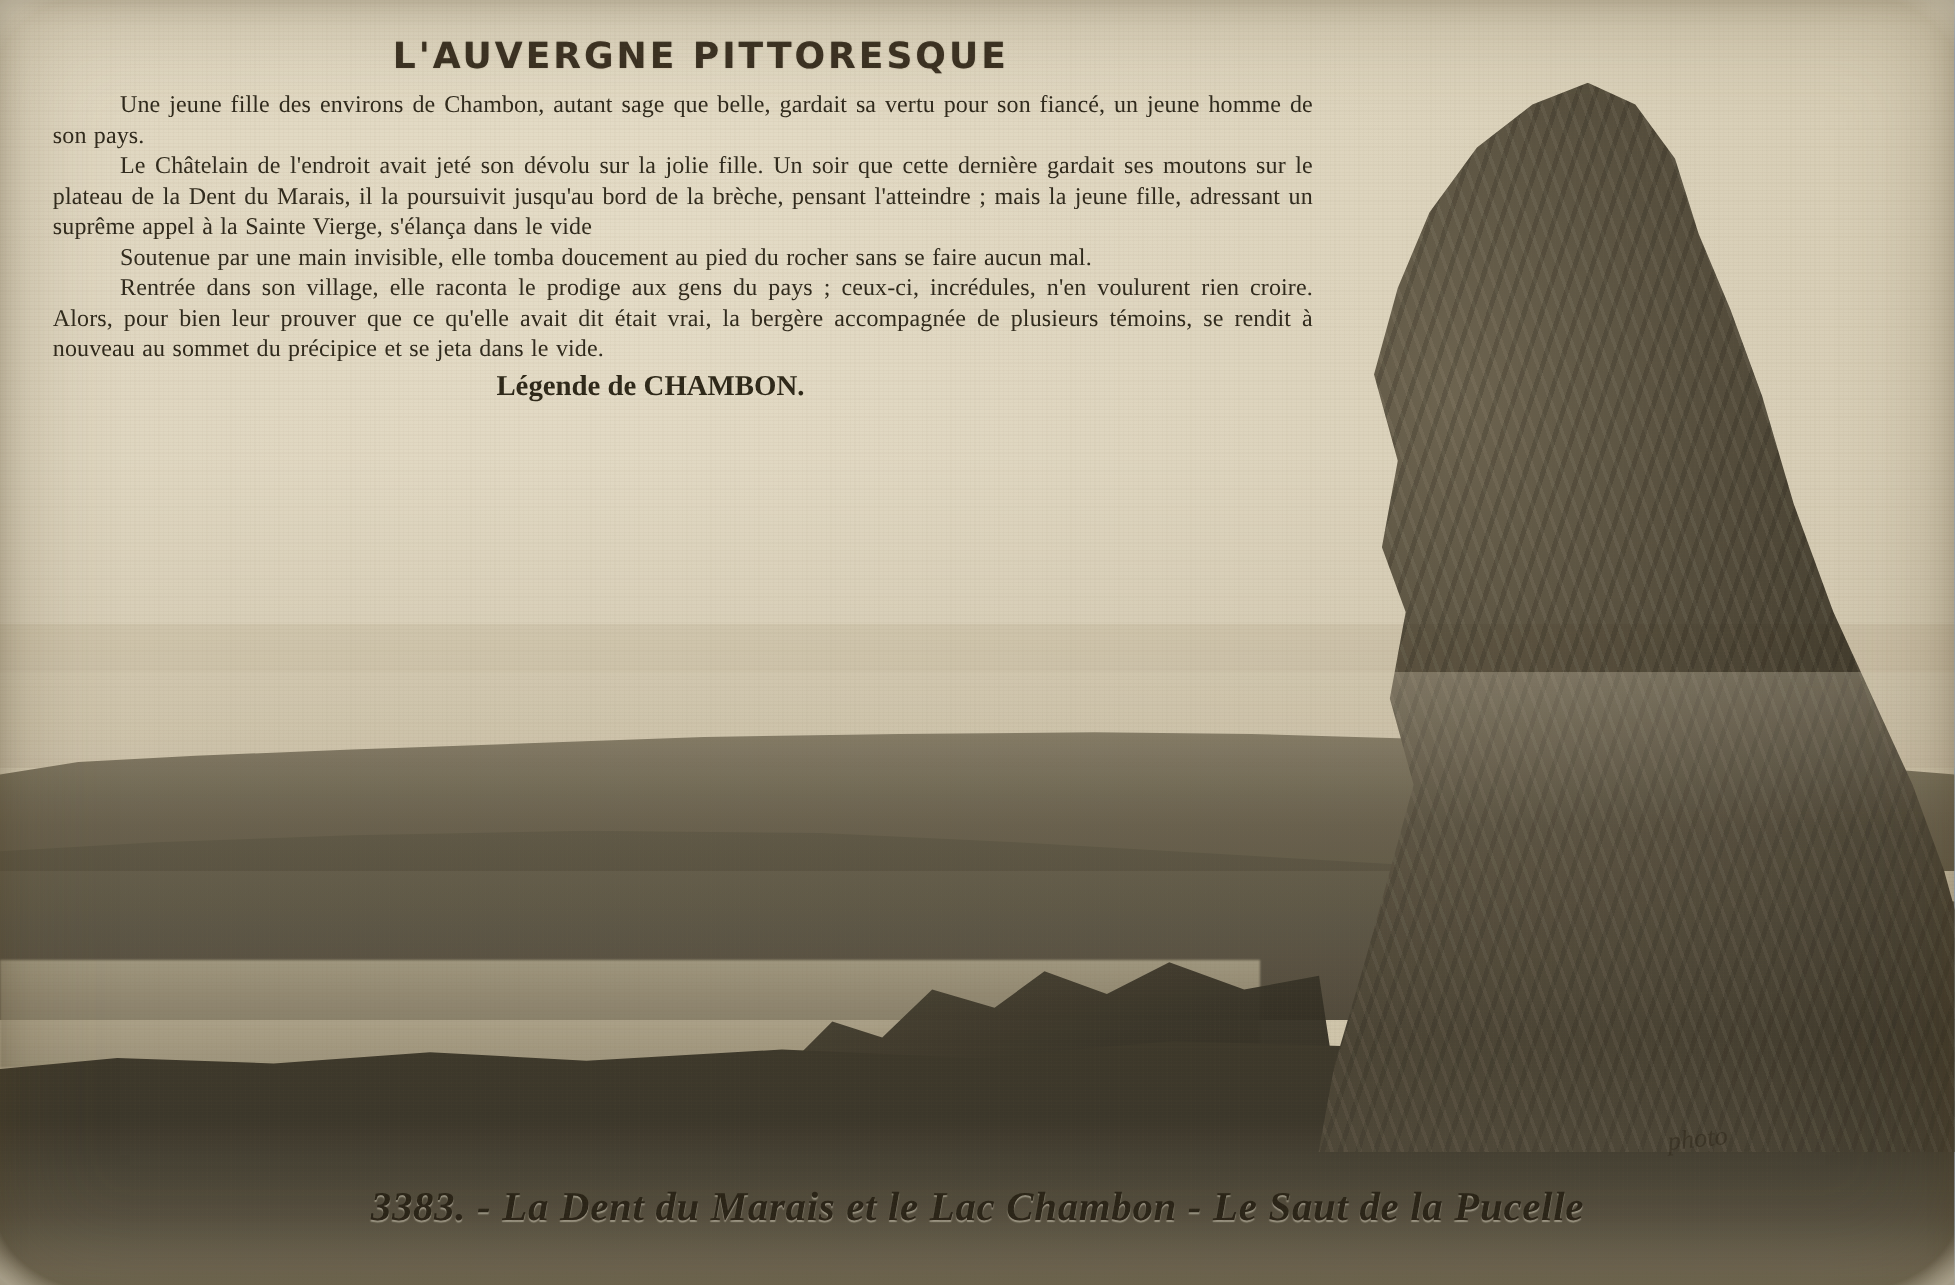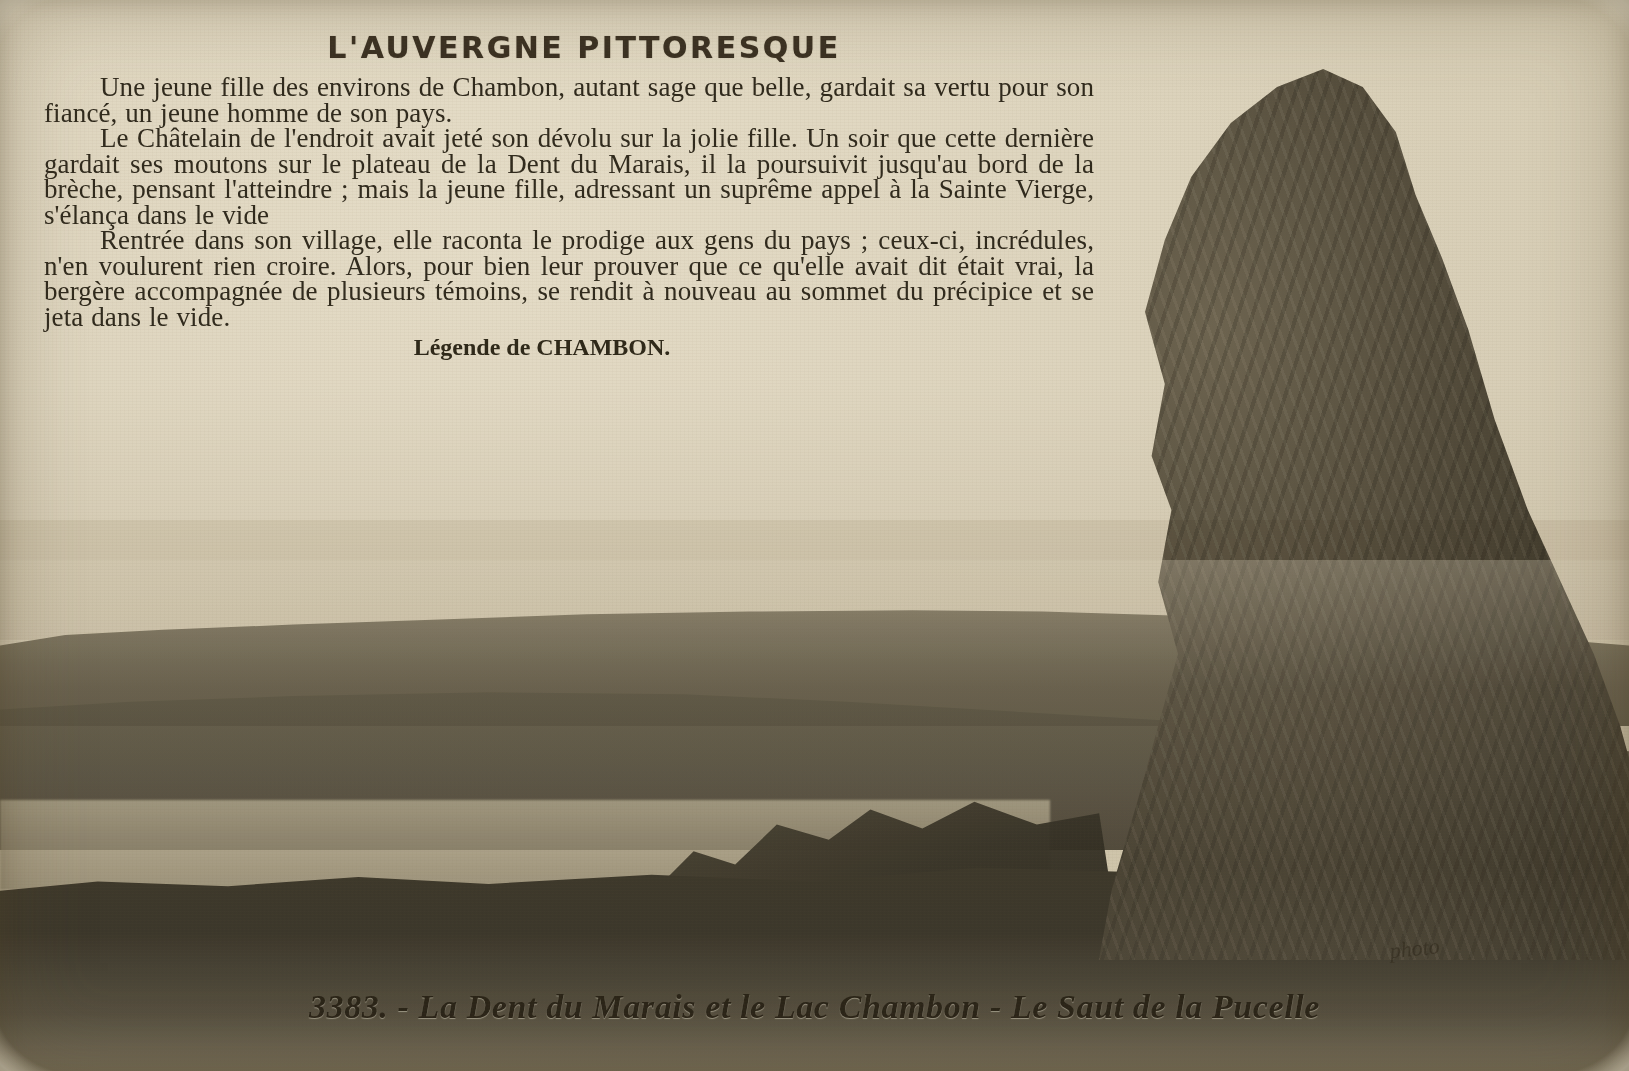--- a/index.html
+++ b/index.html
@@ -52,21 +52,21 @@
     font-family: "DejaVu Sans", sans-serif;
     font-weight: bold;
     font-size: 30px;
     letter-spacing: 2.5px;
     color: #3a3022;
     margin: 12px 0 10px 0;
     padding-left: 30px;
     text-shadow: 0 0 1px rgba(60,50,30,0.4);
   }
   .para {
-    font-size: 27px;
+    font-size: 20px;
     line-height: 25.5px;
     text-align: justify;
     text-indent: 56px;
     margin: 0 0 0 0;
     color: #302a1d;
     letter-spacing: 0.1px;
     word-spacing: 1px;
   }
   .legend-line {
     text-align: center;
@@ -250,20 +250,21 @@
     <div class="big-rock"></div>
     <div class="big-rock-shade"></div>
     <div class="haze"></div>
     <div class="photo-tone"></div>
   </div>
 
   <div class="text-area">
     <div class="title">L'AUVERGNE PITTORESQUE</div>
     <p class="para">Une jeune fille des environs de Chambon, autant sage que belle, gardait sa vertu pour son fiancé, un jeune homme de son pays.</p>
     <p class="para">Le Châtelain de l'endroit avait jeté son dévolu sur la jolie fille. Un soir que cette dernière gardait ses moutons sur le plateau de la Dent du Marais, il la poursuivit jusqu'au bord de la brèche, pensant l'atteindre ; mais la jeune fille, adressant un suprême appel à la Sainte Vierge, s'élança dans le vide</p>
+    <p class="para">Soutenue par une main invisible, elle tomba doucement au pied du rocher sans se faire aucun mal.</p>
     <p class="para">Rentrée dans son village, elle raconta le prodige aux gens du pays ; ceux-ci, incrédules, n'en voulurent rien croire. Alors, pour bien leur prouver que ce qu'elle avait dit était vrai, la bergère accompagnée de plusieurs témoins, se rendit à nouveau au sommet du précipice et se jeta dans le vide.</p>
     <div class="legend-line">Légende de CHAMBON.</div>
   </div>
 
   <div class="signature">photo</div>
 
   <div class="caption">3383. - La Dent du Marais et le Lac Chambon - Le Saut de la Pucelle</div>
 
   <div class="paper-grain"></div>
   <div class="corner tl"></div>

